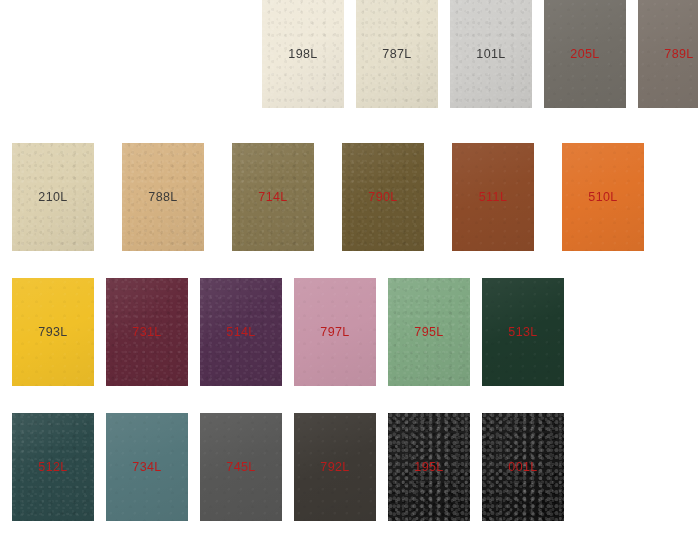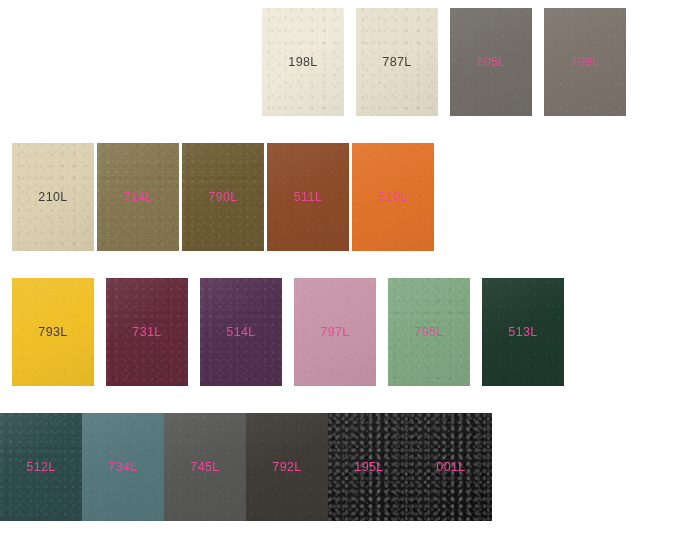--- a/index.html
+++ b/index.html
@@ -23,24 +23,24 @@
     background: #ffffff;
   }
 
   .swatch-row {
     position: absolute;
     display: flex;
     height: 108px;
   }
 
   
-  #swatch-row-1 { top: 8px;   left: 262px; width: 436px; gap: 12px; }
-  #swatch-row-2 { top: 143px; left: 12px;  width: 686px; gap: 3px; }
+  #swatch-row-1 { top: 0;   left: 262px; width: 436px; gap: 12px; }
+  #swatch-row-2 { top: 143px; left: 12px;  width: 686px; gap: 28px; }
   #swatch-row-3 { top: 278px; left: 12px;  width: 686px; gap: 12px; }
-  #swatch-row-4 { top: 413px; left: 0;  width: 686px; }
+  #swatch-row-4 { top: 413px; left: 12px;  width: 686px; gap: 12px; }
 
   .swatch {
     position: relative;
     width: 82px;
     height: 108px;
     flex: 0 0 82px;
     display: flex;
     align-items: center;
     justify-content: center;
     box-sizing: border-box;
@@ -107,49 +107,57 @@
     position: relative;
     z-index: 2;
     font-size: 12.5px;
     letter-spacing: 0.4px;
     line-height: 1;
     white-space: nowrap;
     pointer-events: none;
     font-family: "Liberation Sans", sans-serif;
   }
   .swatch.label-dark  .swatch-label { color: #3b3b3b; }
-  .swatch.label-light .swatch-label { color: #ec4899; }
+  .swatch.label-light .swatch-label { color: #b91c1c; }
 </style>
 </head>
 <body>
 
 <div id="swatch-chart">
   <div class="swatch-row" id="swatch-row-1">
       <div class="swatch label-dark " style="--swatch-color: #EFE9D9;">
         <div class="swatch-paper"></div>
         <span class="swatch-label">198L</span>
       </div>
       <div class="swatch label-dark " style="--swatch-color: #E5DFCB;">
         <div class="swatch-paper"></div>
         <span class="swatch-label">787L</span>
       </div>
+      <div class="swatch label-dark " style="--swatch-color: #CECDCA;">
+        <div class="swatch-paper"></div>
+        <span class="swatch-label">101L</span>
+      </div>
       <div class="swatch label-light grain-smooth" style="--swatch-color: #726E67;">
         <div class="swatch-paper"></div>
         <span class="swatch-label">205L</span>
       </div>
       <div class="swatch label-light grain-smooth" style="--swatch-color: #7C736B;">
         <div class="swatch-paper"></div>
         <span class="swatch-label">789L</span>
       </div>
     </div>
   <div class="swatch-row" id="swatch-row-2">
       <div class="swatch label-dark " style="--swatch-color: #DCD1B0;">
         <div class="swatch-paper"></div>
         <span class="swatch-label">210L</span>
       </div>
+      <div class="swatch label-dark " style="--swatch-color: #D6B383;">
+        <div class="swatch-paper"></div>
+        <span class="swatch-label">788L</span>
+      </div>
       <div class="swatch label-light " style="--swatch-color: #857750;">
         <div class="swatch-paper"></div>
         <span class="swatch-label">714L</span>
       </div>
       <div class="swatch label-light " style="--swatch-color: #6C5B33;">
         <div class="swatch-paper"></div>
         <span class="swatch-label">790L</span>
       </div>
       <div class="swatch label-light grain-smooth" style="--swatch-color: #8C4B29;">
         <div class="swatch-paper"></div>

